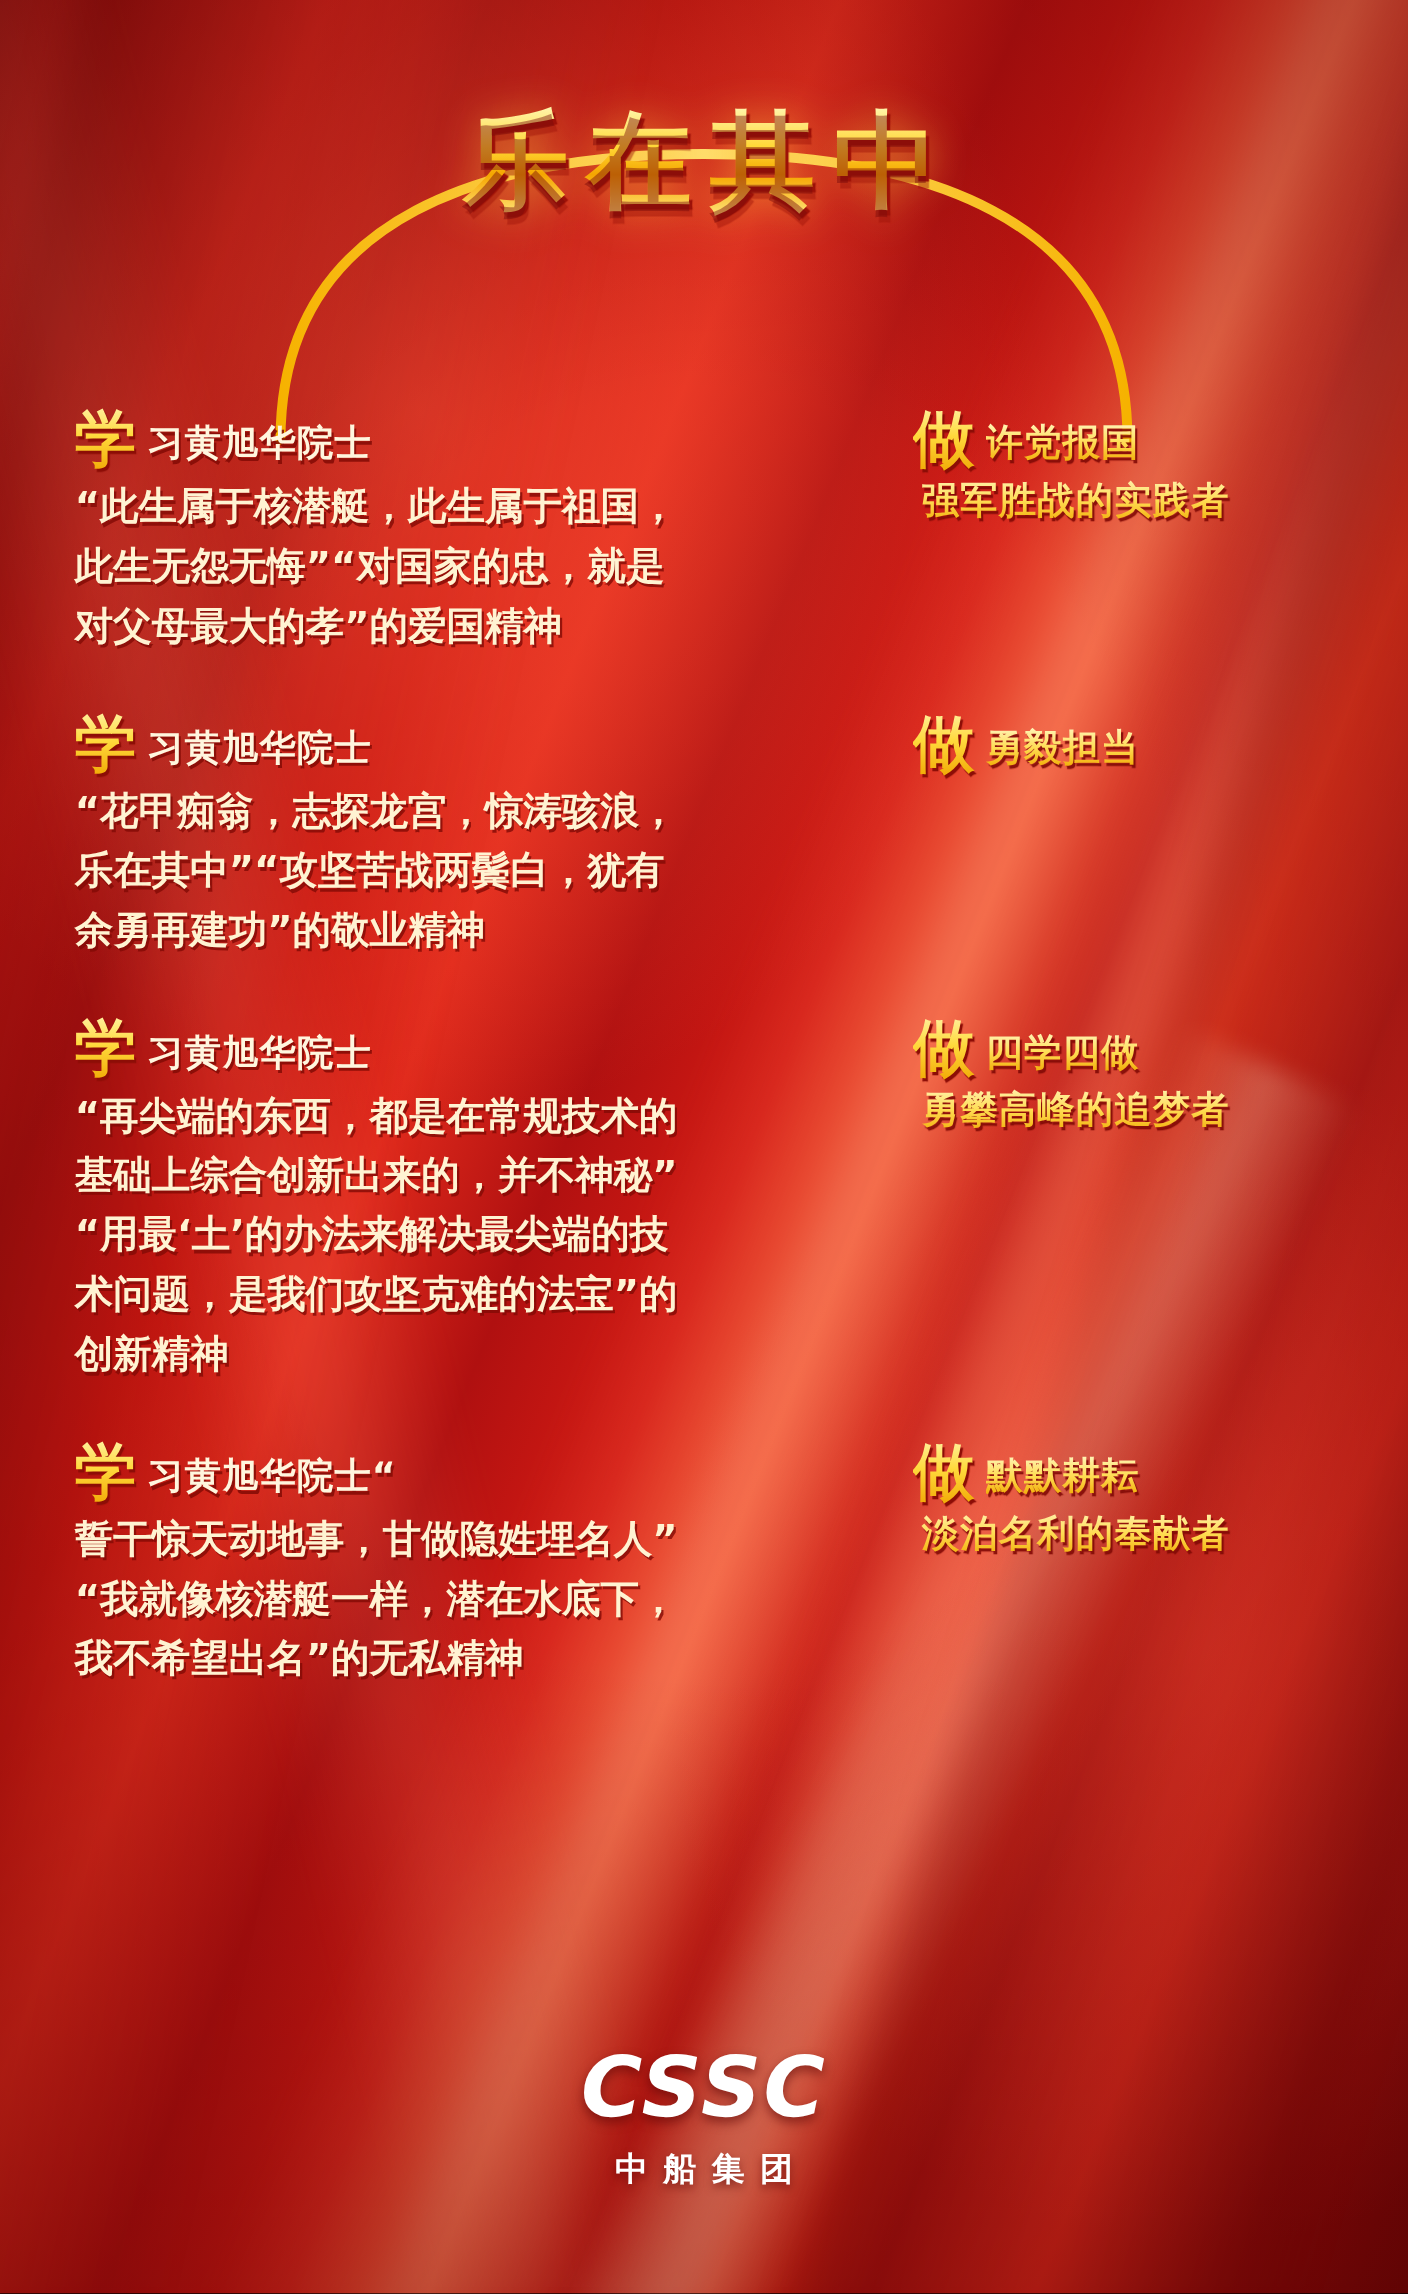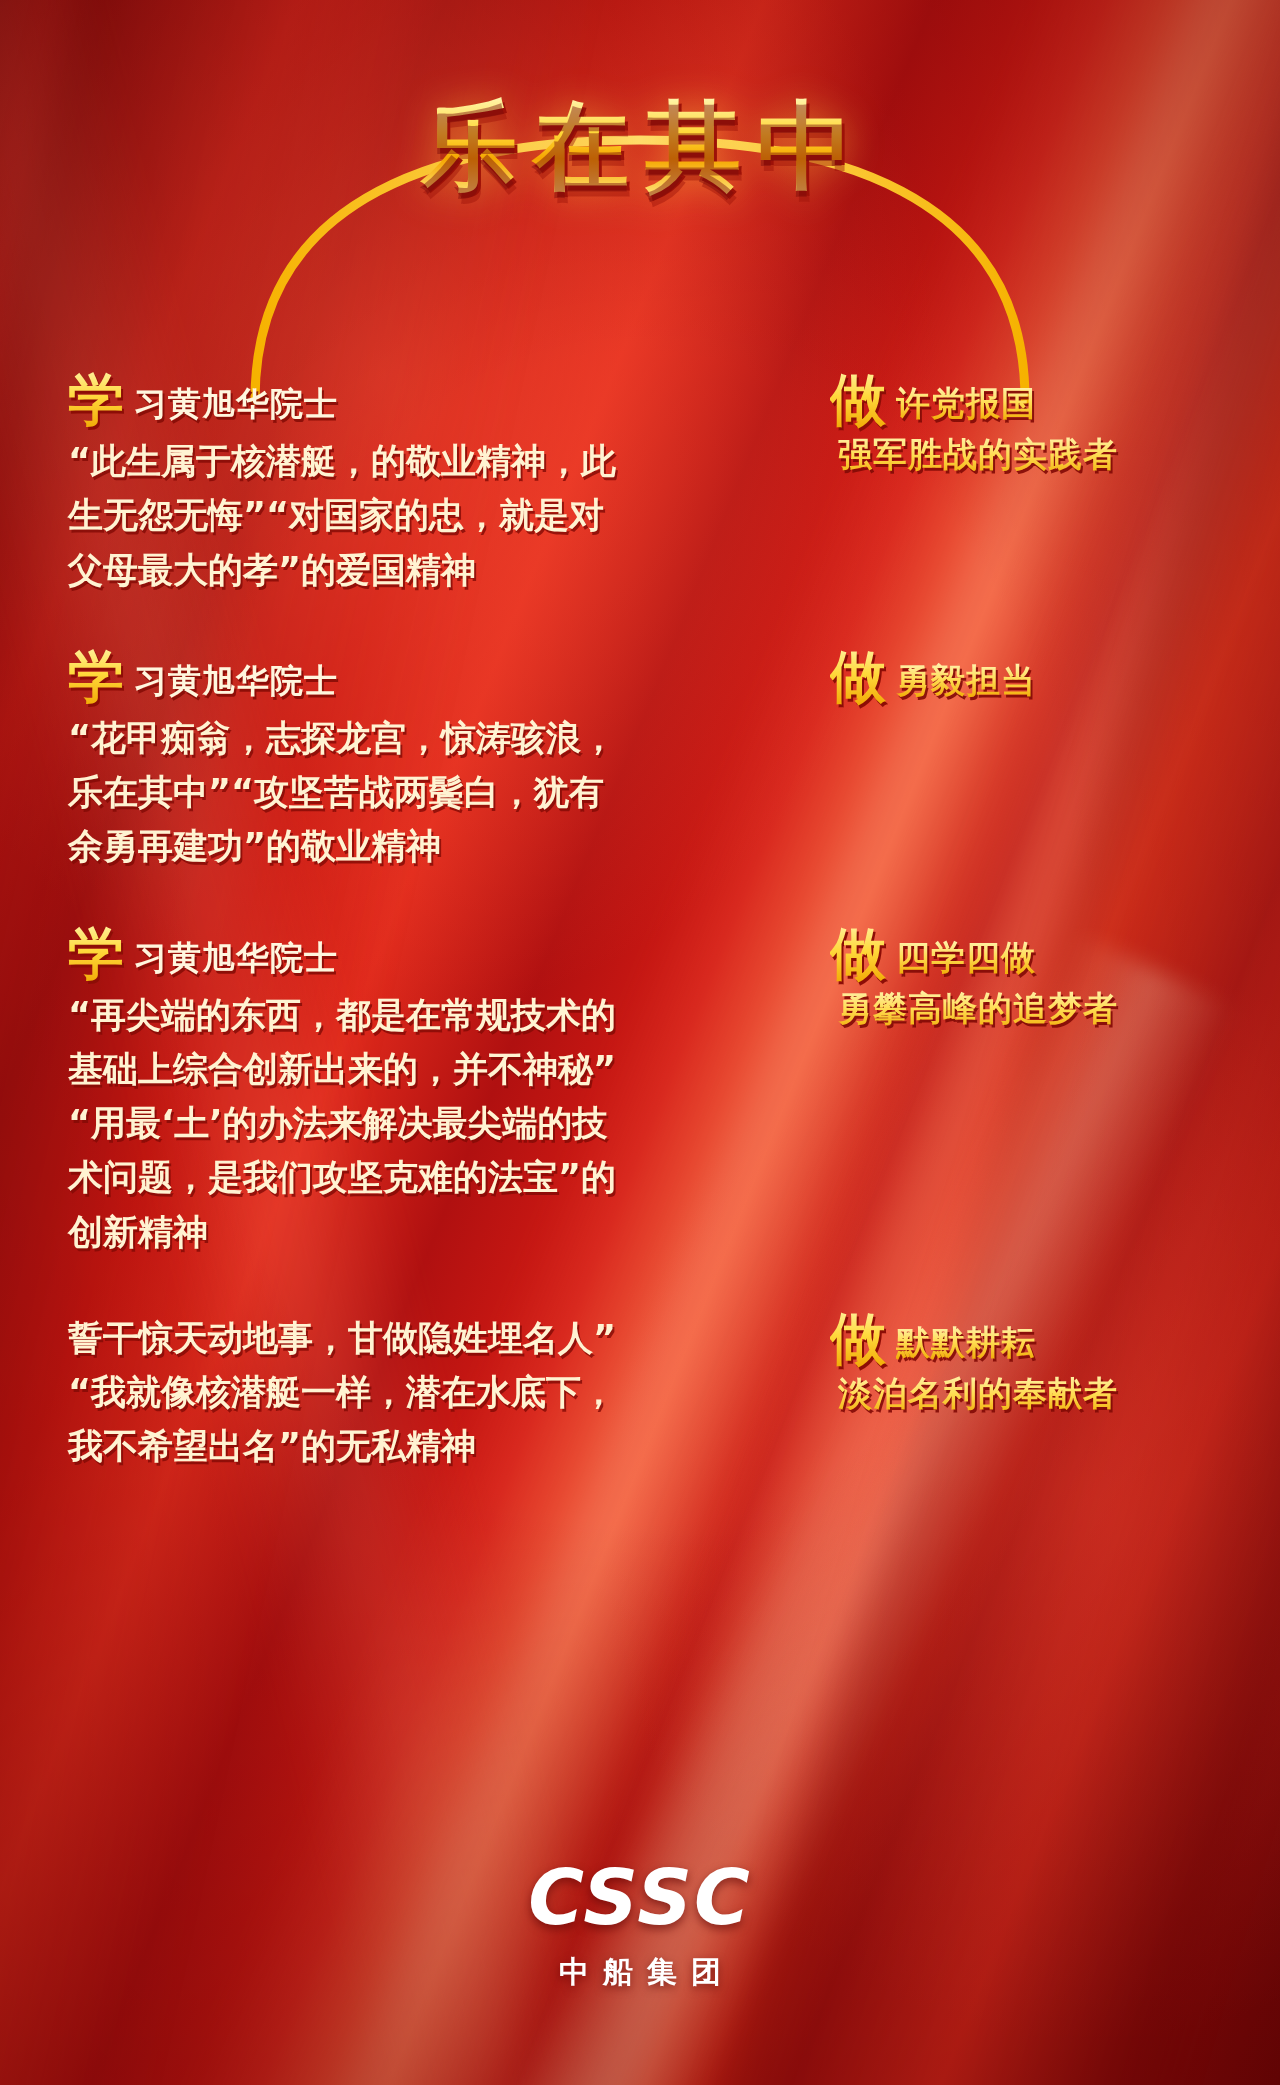--- a/index.html
+++ b/index.html
@@ -276,21 +276,21 @@
     <div class="title">乐在其中</div>
   </div>
 
   <div class="sections">
 
     <div class="section">
       <div class="left-col">
         <div class="lead-line">
           <span class="hanzi-big">学</span><span class="lead-text">习黄旭华院士</span>
         </div>
-        <div class="body-text">“此生属于核潜艇，的敬业精神，此生无怨无悔”“对国家的忠，就是对父母最大的孝”的爱国精神</div>
+        <div class="body-text">“此生属于核潜艇，此生属于祖国，此生无怨无悔”“对国家的忠，就是对父母最大的孝”的爱国精神</div>
       </div>
       <div class="right-col">
         <div class="do-line1">
           <span class="hanzi-big">做</span><span class="do-word">许党报国</span>
         </div>
         <div class="do-line2">强军胜战的实践者</div>
       </div>
     </div>
 
     <div class="section">
@@ -317,20 +317,23 @@
       <div class="right-col">
         <div class="do-line1">
           <span class="hanzi-big">做</span><span class="do-word">四学四做</span>
         </div>
         <div class="do-line2">勇攀高峰的追梦者</div>
       </div>
     </div>
 
     <div class="section">
       <div class="left-col">
+        <div class="lead-line">
+          <span class="hanzi-big">学</span><span class="lead-text">习黄旭华院士“</span>
+        </div>
         <div class="body-text">誓干惊天动地事，甘做隐姓埋名人”“我就像核潜艇一样，潜在水底下，我不希望出名”的无私精神</div>
       </div>
       <div class="right-col">
         <div class="do-line1">
           <span class="hanzi-big">做</span><span class="do-word">默默耕耘</span>
         </div>
         <div class="do-line2">淡泊名利的奉献者</div>
       </div>
     </div>
 

